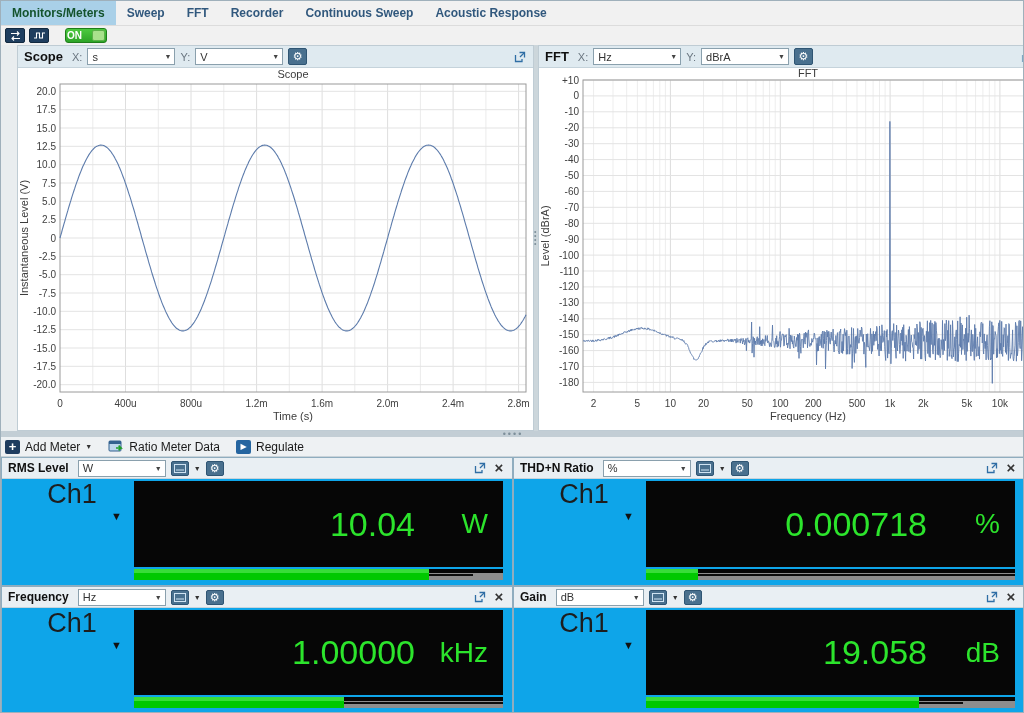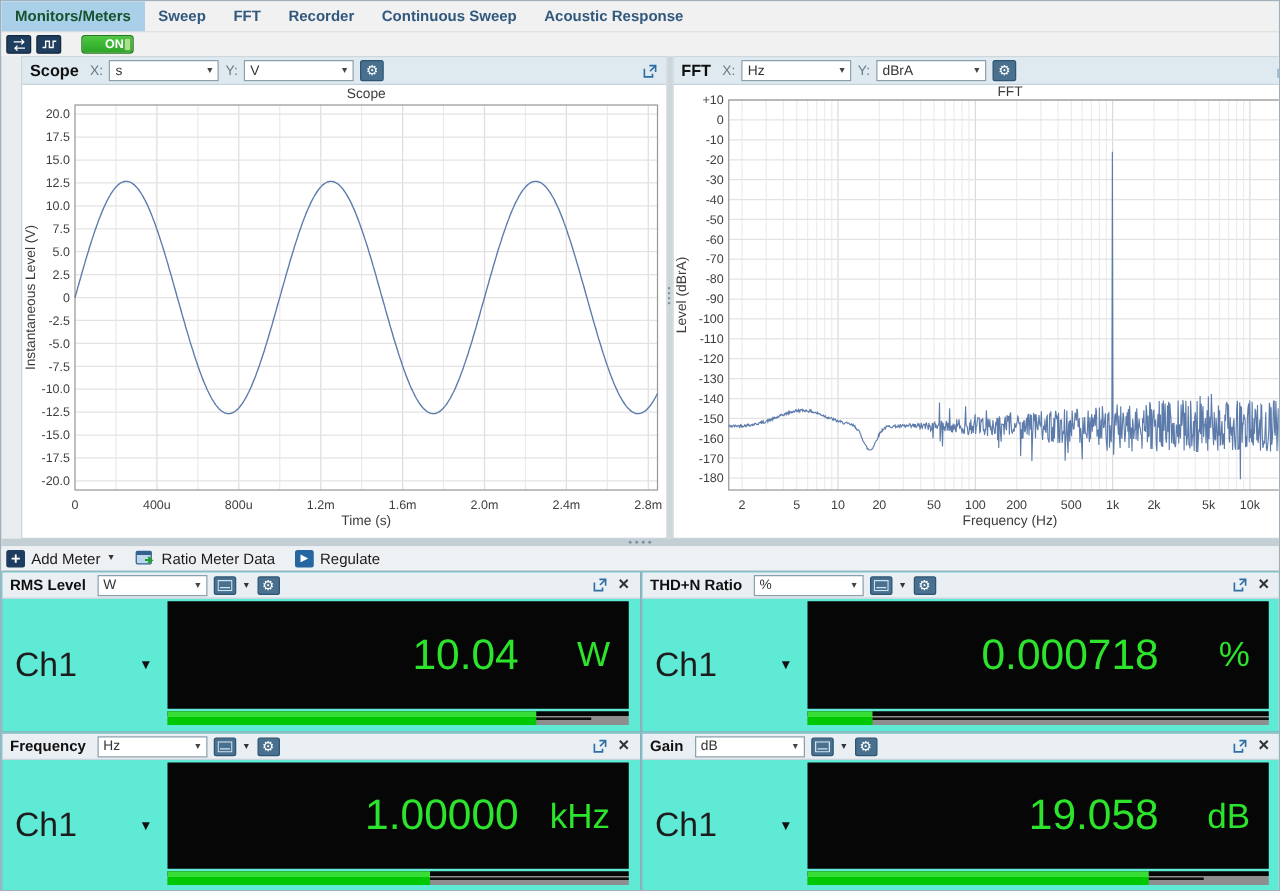--- a/index.html
+++ b/index.html
@@ -14,21 +14,21 @@
        color:#31587d;white-space:nowrap;cursor:default;}
   .tab.selected{background:#a9d0e8;color:#14532d;}
 
   
   .toolbar{position:absolute;left:0;top:25px;width:1024px;height:19px;background:#f1f1f1;
            display:flex;align-items:center;gap:4px;padding-left:4px;}
   .tb-icon{width:20px;height:15px;background:#1f3e5f;border:1px solid #12293f;border-radius:2px;
            display:flex;align-items:center;justify-content:center;}
   .on-toggle{margin-left:12px;width:42px;height:15px;background:linear-gradient(#4cc93f,#2da427);
              border:1px solid #1f7d1a;border-radius:3px;display:flex;align-items:center;}
-  .on-label{color:#fff;font-size:10px;font-weight:bold;padding-left:18px;line-height:13px;}
+  .on-label{color:#fff;font-size:10px;font-weight:bold;padding-left:1px;line-height:13px;}
   .on-knob{margin-left:auto;margin-right:1px;width:13px;height:11px;background:#a8e18c;
            border:1px solid #5cb04a;border-radius:2px;}
 
   
   .charts{position:absolute;left:16px;top:44px;width:1024px;height:386px;display:flex;}
   .chart-panel{background:#fff;border:1px solid #bfccd4;display:flex;flex-direction:column;}
   #scope-panel{width:517px;}
   #fft-panel{flex:1;}
   .vsplit{width:4px;background:#ccd6db;position:relative;}
   .vsplit .dots{position:absolute;left:0px;top:50%;color:#7e909b;font-size:7px;line-height:4px;
@@ -64,28 +64,28 @@
   .mt-btn{display:flex;align-items:center;gap:5px;cursor:default;}
   .add-sq{width:15px;height:14px;background:#1e3c5f;border-radius:2px;color:#fff;font-size:13px;
           font-weight:bold;display:flex;align-items:center;justify-content:center;line-height:12px;}
   .mini-caret{font-size:7px;color:#333;}
   .play-sq{width:15px;height:14px;background:#2565a0;border-radius:2px;color:#fff;font-size:8px;
            display:flex;align-items:center;justify-content:center;}
 
   
   .meter-grid{position:absolute;left:0;top:456px;width:1024px;height:257px;display:grid;
               grid-template-columns:512px 512px;grid-template-rows:129px 128px;}
-  .meter{border:1px solid #8fadbf;background:#5eead4;display:flex;flex-direction:column;}
+  .meter{border:1px solid #8fadbf;background:#0ea5e9;display:flex;flex-direction:column;}
   .meter-header{height:21px;background:#e9eff3;border-bottom:1px solid #c8d4db;display:flex;
                 align-items:center;gap:5px;padding:0 6px;}
   .meter-title{font-size:12px;font-weight:bold;color:#101010;margin-right:4px;}
   .meter-header .icon-btn{width:18px;height:15px;}
   .meter-body{flex:1;position:relative;}
   .channel{position:absolute;left:0;top:0;bottom:0;width:130px;display:flex;align-items:center;
-           padding-left:10px;font-size:27px;color:#1d1d1d;}
+           padding-left:10px;font-size:27px;color:#1d1d1d;flex-direction:column;}
   .ch-caret{margin-left:auto;margin-right:10px;font-size:11px;color:#111;}
   .display{position:absolute;left:132px;right:9px;top:2px;bottom:18px;background:#060606;
            display:flex;align-items:center;}
   .value{flex:1;text-align:right;font-size:34px;color:#2ce42c;}
   .unit{width:88px;text-align:right;padding-right:15px;font-size:28px;color:#2ce42c;}
   .bar{position:absolute;left:132px;right:9px;bottom:5px;height:11px;
        background:linear-gradient(180deg,#060606 0 36%,#8d8d8d 36% 100%);}
   .bar-fill{position:absolute;left:0;top:0;bottom:0;width:0;
             background:linear-gradient(180deg,#38dd38 0 40%,#00c800 40% 100%);}
   .bar-peak{position:absolute;top:5px;height:2px;background:#0c0c0c;}

